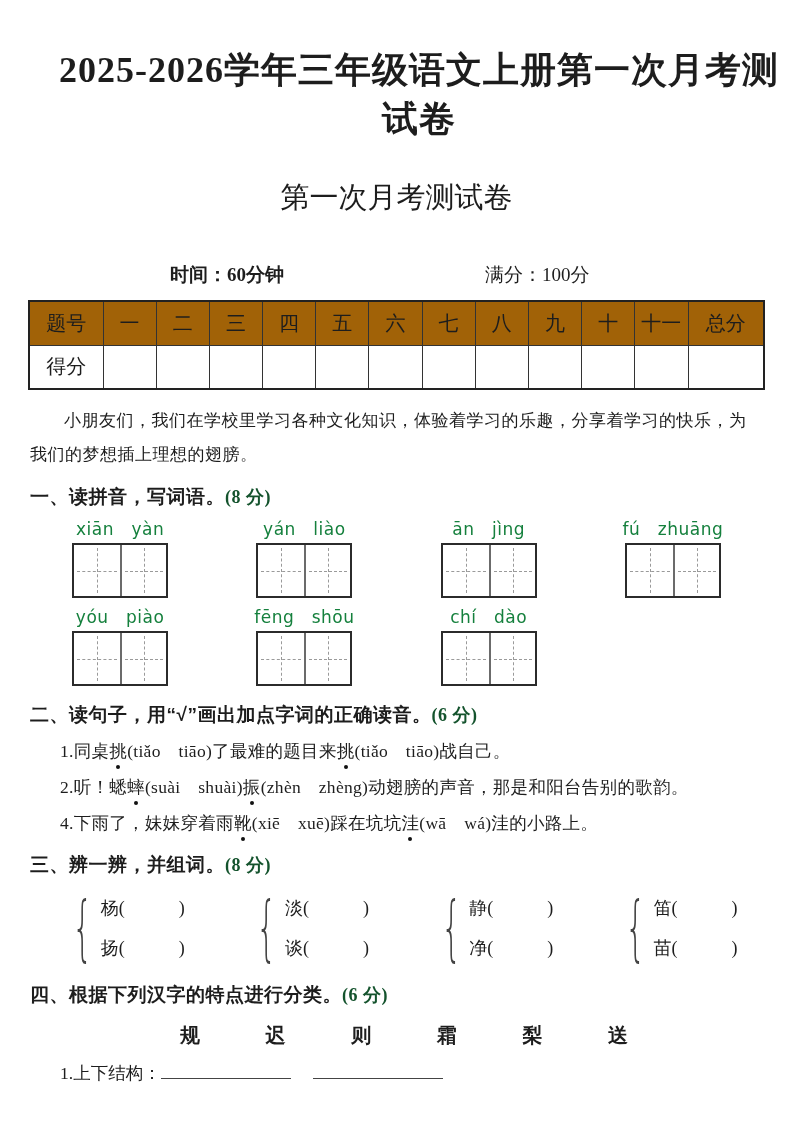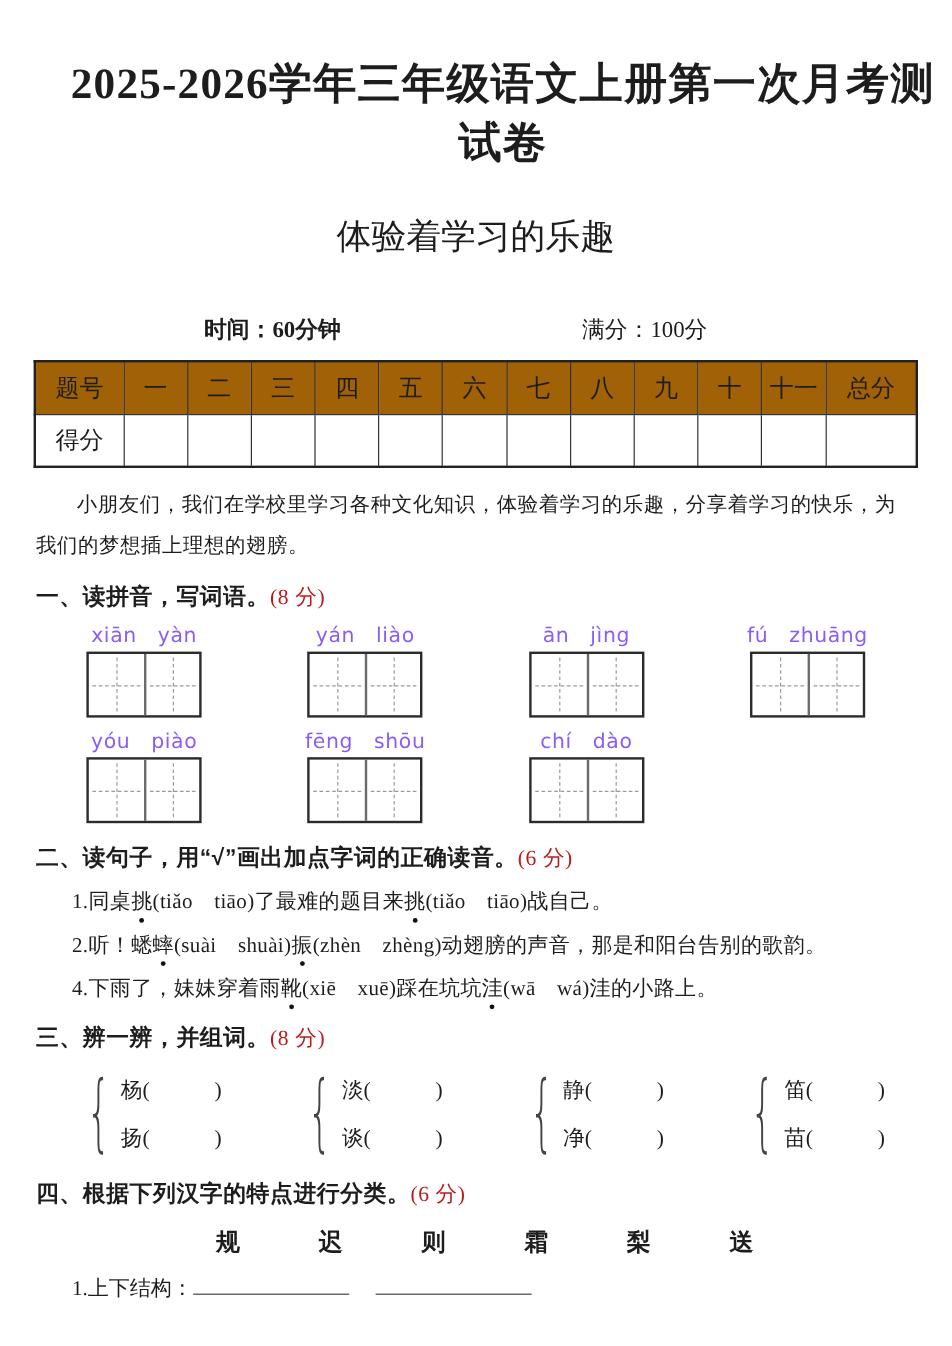--- a/index.html
+++ b/index.html
@@ -34,27 +34,27 @@
   .intro {
     margin:14px 30px 0 30px; font-size:17px; line-height:2.0;
     text-indent:2em; font-weight:500; letter-spacing:0.5px;
   }
   
   .sec-heading {
     margin:12px 0 0 30px; font-size:19px; font-weight:700;
     font-family:"Liberation Sans", sans-serif; letter-spacing:0.5px;
   }
   .sec-heading .pts {
-    font-family:"Liberation Serif", serif; font-weight:400; font-size:18px; color:#b91c1c;
+    font-family:"Liberation Serif", serif; font-weight:700; font-size:18px; color:#14532d;
   }
   
   .pinyin-row { display:flex; margin:8px 28px 0 28px; }
   .pinyin-row .word { width:25%; display:flex; flex-direction:column; align-items:center; }
   .pinyin-label {
-    font-family:"DejaVu Sans", sans-serif; font-size:17px; color:#8b5cf6;
+    font-family:"DejaVu Sans", sans-serif; font-size:17px; color:#15803d;
     height:25px; letter-spacing:0.5px; white-space:pre;
   }
   .grid-box { width:96px; height:55px; border:2px solid #2b2b2b; display:flex; background:#fff; }
   .grid-cell { position:relative; width:50%; height:100%; }
   .grid-cell + .grid-cell { border-left:2px solid #6b6b6b; }
   .grid-cell::before {
     content:""; position:absolute; left:50%; top:3px; bottom:3px;
     border-left:1px dashed #9a9a9a;
   }
   .grid-cell::after {
@@ -89,21 +89,21 @@
   .blank {
     display:inline-block; width:130px; height:17px;
     border-bottom:1.5px solid #444; vertical-align:baseline;
   }
   .blank + .blank { margin-left:22px; }
 </style>
 </head>
 <body>
 
 <div class="title">2025-2026学年三年级语文上册第一次月考测试卷</div>
-<div class="subtitle">体验着学习的乐趣</div>
+<div class="subtitle">第一次月考测试卷</div>
 
 <div class="meta-row">
   <span class="meta-time">时间：60分钟</span>
   <span class="meta-full">满分：100分</span>
 </div>
 
 <table class="score-table">
   <tbody>
     <tr class="hdr" id="score-header-row">
         <td style="width: 74px;">题号</td>

